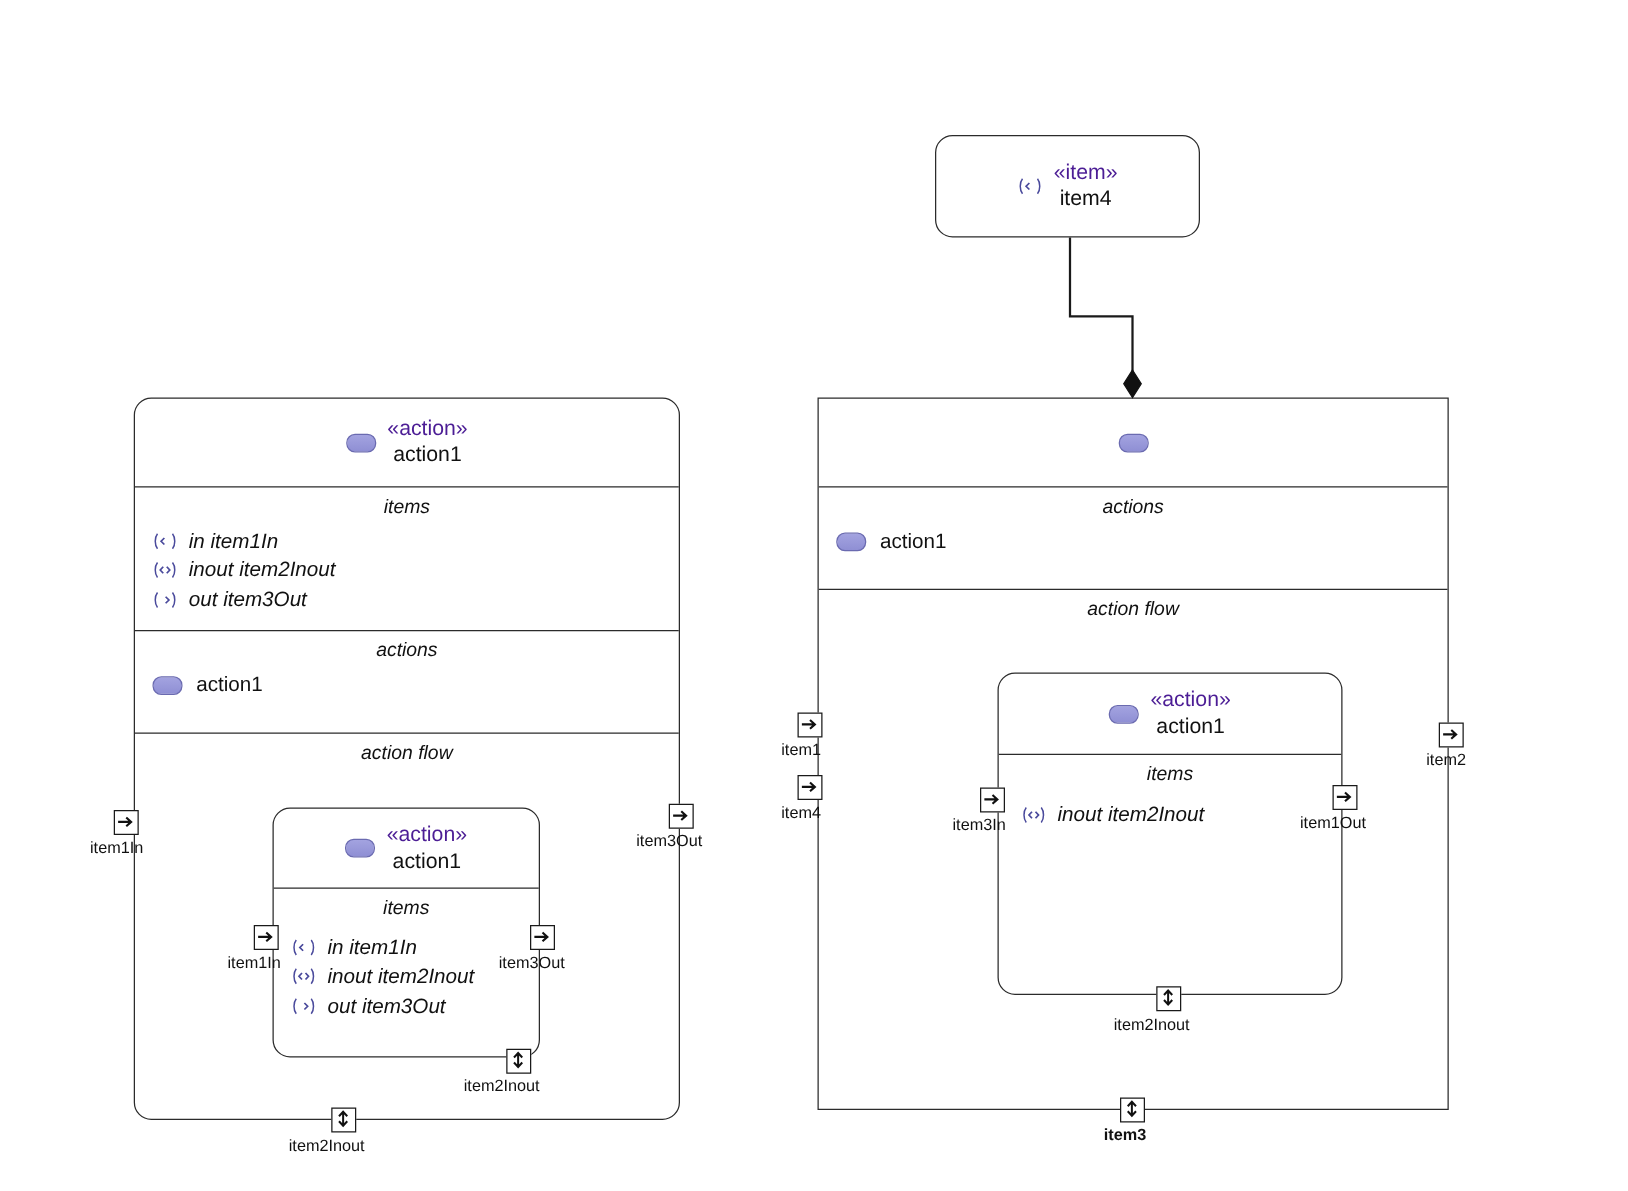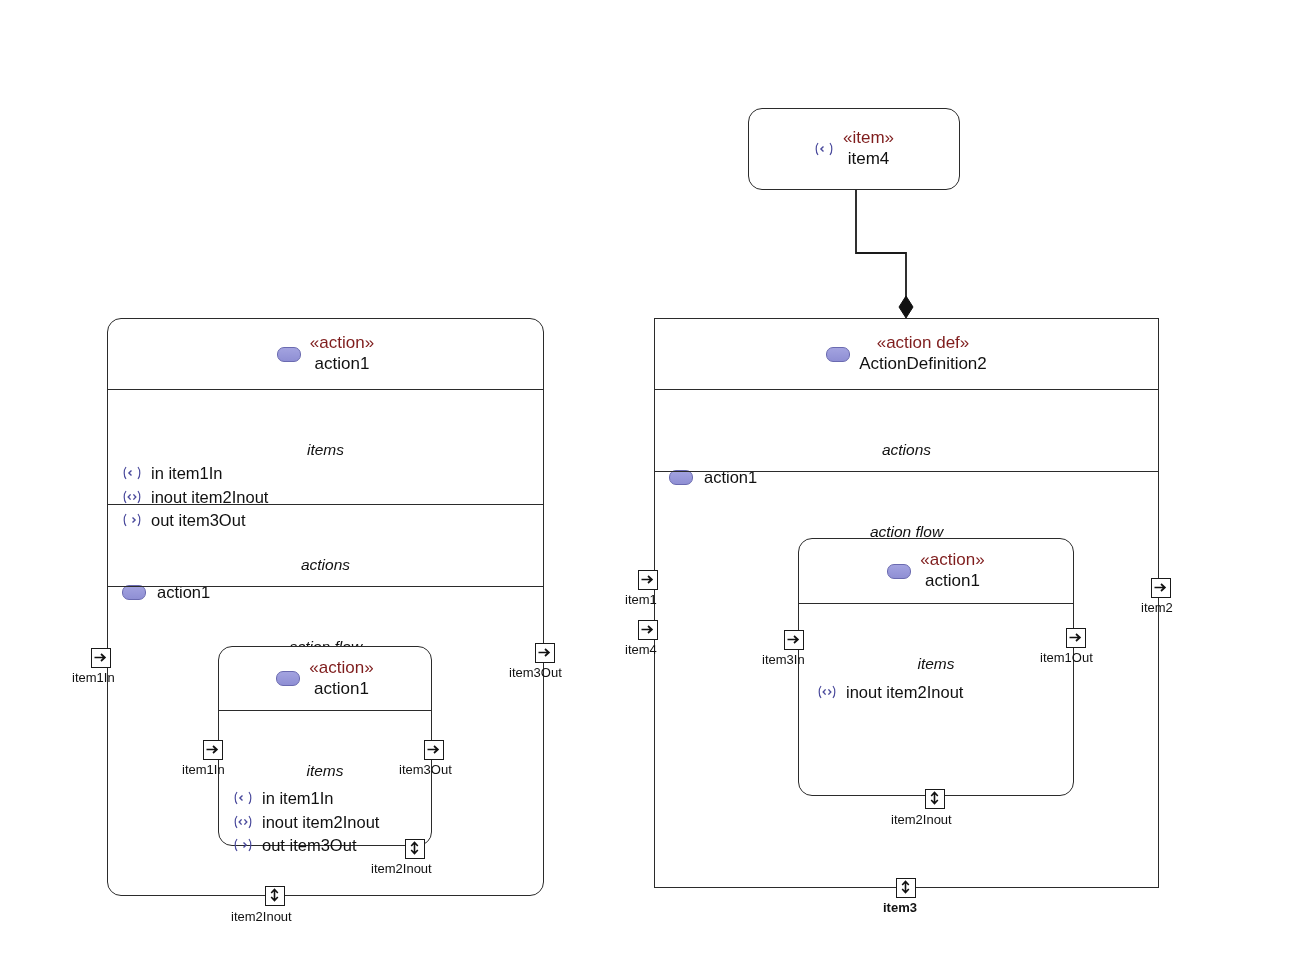--- a/index.html
+++ b/index.html
@@ -48,21 +48,21 @@
     gap: 9px;
   }
   .hdr-texts {
     display: flex;
     flex-direction: column;
     align-items: center;
     line-height: 1.22;
   }
   .kw {
     font-size: 17px;
-    color: #7f1d1d;
+    color: #4c1d95;
     white-space: nowrap;
   }
   .nm {
     font-size: 17px;
     color: #111111;
     white-space: nowrap;
   }
 
   
   .action-icon {
@@ -75,35 +75,36 @@
     display: inline-block;
   }
 
   
   .cap {
     text-align: center;
     font-style: italic;
     font-size: 15.5px;
     color: #111111;
     padding-top: 7px;
-    margin-top: 44px;
   }
 
   
   .rows {
     padding-top: 6px;
   }
   .row {
     display: flex;
+    align-items: center;
     gap: 9px;
     height: 23.5px;
     padding-left: 14px;
     font-size: 16.5px;
     color: #111111;
     white-space: nowrap;
+    font-style: italic;
   }
   .row .lbl { line-height: 1; }
 
   
   .dir-ico {
     flex: none;
     width: 20px;
     height: 16px;
     display: block;
   }
@@ -280,24 +281,20 @@
         </div>
 
       </div>
     </div>
   </div>
 
   <div class="blk sharp" style="left:654px; top:318px; width:505px; height:570px;">
 
     <div class="cmp hdr" style="height:70px;">
       <span class="action-icon"></span>
-      <span class="hdr-texts">
-        <span class="kw">«action def»</span>
-        <span class="nm">ActionDefinition2</span>
-      </span>
     </div>
 
     <div class="cmp" style="height:82px;">
       <div class="cap">actions</div>
       <div class="rows">
         <div class="arow">
           <span class="action-icon"></span>
           <span class="lbl">action1</span>
         </div>
       </div>

